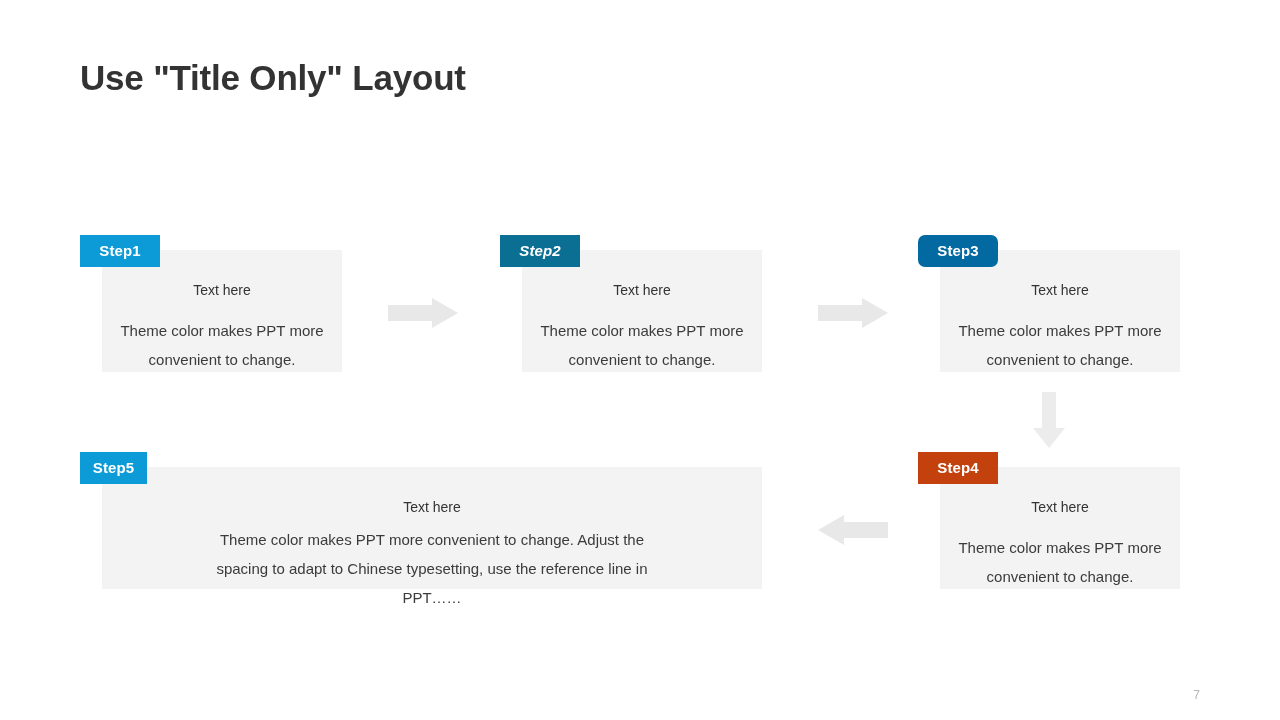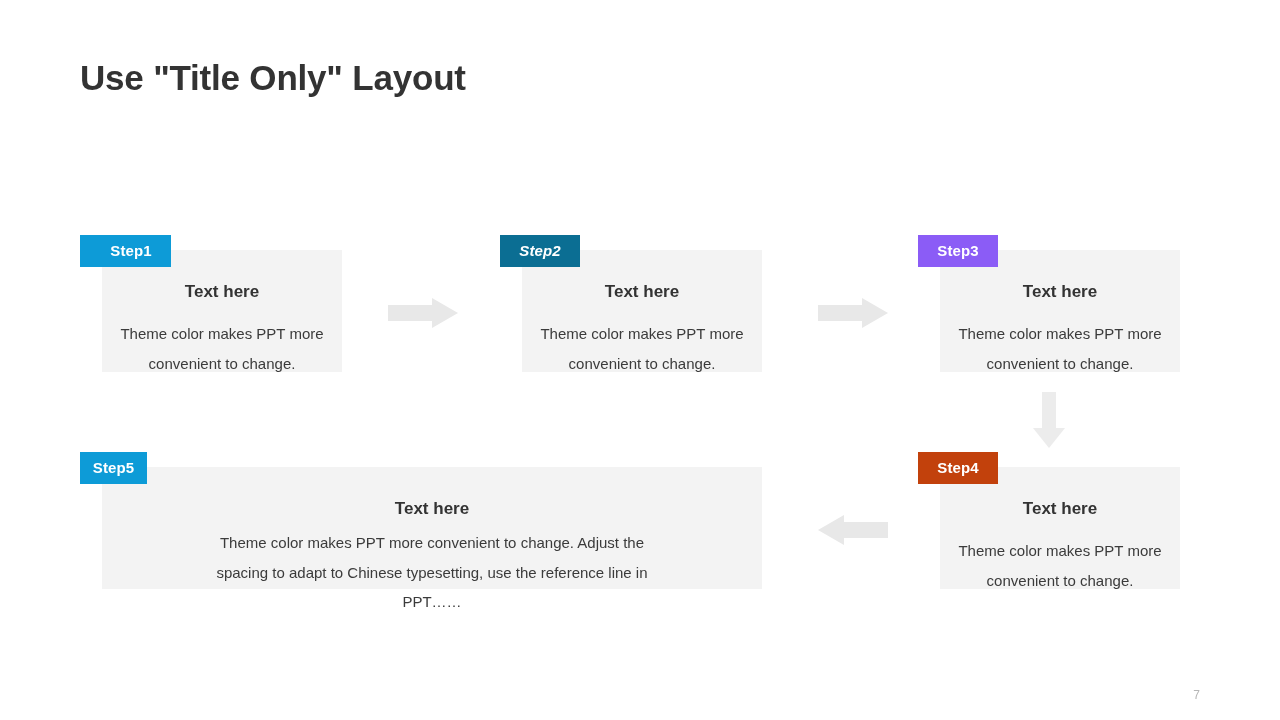--- a/index.html
+++ b/index.html
@@ -54,22 +54,22 @@
     line-height: 32px;
     text-align: center;
     color: #ffffff;
     font-size: 15px;
     font-weight: bold;
     z-index: 3;
     letter-spacing: 0.1px;
   }
   .card-heading {
     text-align: center;
-    font-size: 17px;
-    font-weight: bold;
+    font-size: 14px;
+    font-weight: normal;
     color: #333333;
     margin: 0;
     padding: 0;
     line-height: 1.2;
   }
   .card-body {
     text-align: center;
     font-size: 15px;
     color: #3b3b3b;
     line-height: 1.95;
@@ -126,21 +126,21 @@
 
 <div class="slide">
 
   <div class="slide-title">Use "Title Only" Layout</div>
 
   <div class="step" style="left:80px; top:235px; width:261px; height:137px;">
     <div class="step-card" id="step1-card" style="left:22px; top:15px;">
       <div class="card-heading">Text here</div>
       <div class="card-body">Theme color makes PPT more convenient to change.</div>
     </div>
-    <div class="step-badge" style="width:80px; background:#0d9bd7;padding-left:11px;">Step1</div>
+    <div class="step-badge" style="width:80px; background:#0d9bd7;">Step1</div>
   </div>
 
   <div class="arrow" style="left:388px; top:298px;">
     <svg width="70" height="30" viewBox="0 0 70 30" aria-hidden="true">
       <polygon points="0,7 44,7 44,0 70,15 44,30 44,23 0,23" fill="#e8e8e8"></polygon>
     </svg>
   </div>
 
   <div class="step" style="left:500px; top:235px; width:261px; height:137px;">
     <div class="step-card" id="step2-card" style="left:22px; top:15px;">
@@ -154,21 +154,21 @@
     <svg width="70" height="30" viewBox="0 0 70 30" aria-hidden="true">
       <polygon points="0,7 44,7 44,0 70,15 44,30 44,23 0,23" fill="#e8e8e8"></polygon>
     </svg>
   </div>
 
   <div class="step" style="left:918px; top:235px; width:261px; height:137px;">
     <div class="step-card" id="step3-card" style="left:22px; top:15px;">
       <div class="card-heading">Text here</div>
       <div class="card-body">Theme color makes PPT more convenient to change.</div>
     </div>
-    <div class="step-badge" style="width:80px; background:#8b5cf6;">Step3</div>
+    <div class="step-badge" style="width:80px; background:#0369a1;border-radius:7px;">Step3</div>
   </div>
 
   <div class="arrow" style="left:1033px; top:392px;">
     <svg width="32" height="56" viewBox="0 0 32 56" aria-hidden="true">
       <polygon points="9,0 23,0 23,36 32,36 16,56 0,36 9,36" fill="#ececec"></polygon>
     </svg>
   </div>
 
   <div class="step" style="left:918px; top:452px; width:261px; height:137px;">
     <div class="step-card" id="step4-card" style="left:22px; top:15px;">

